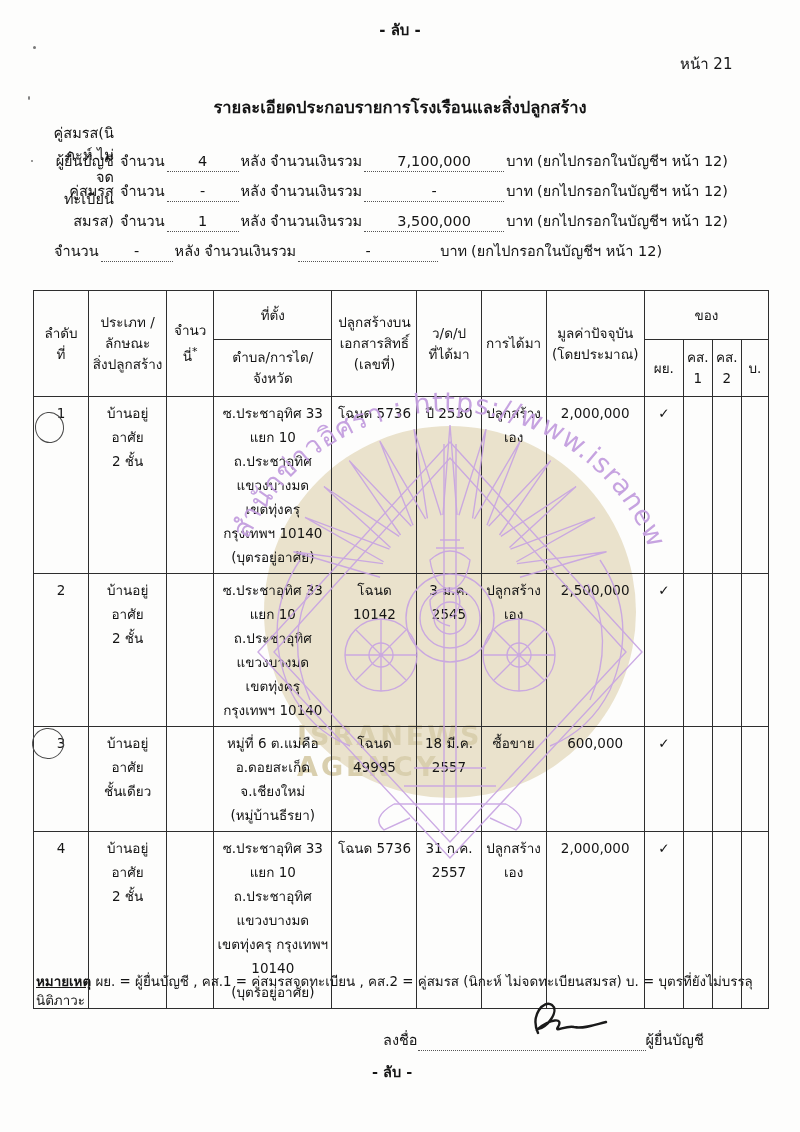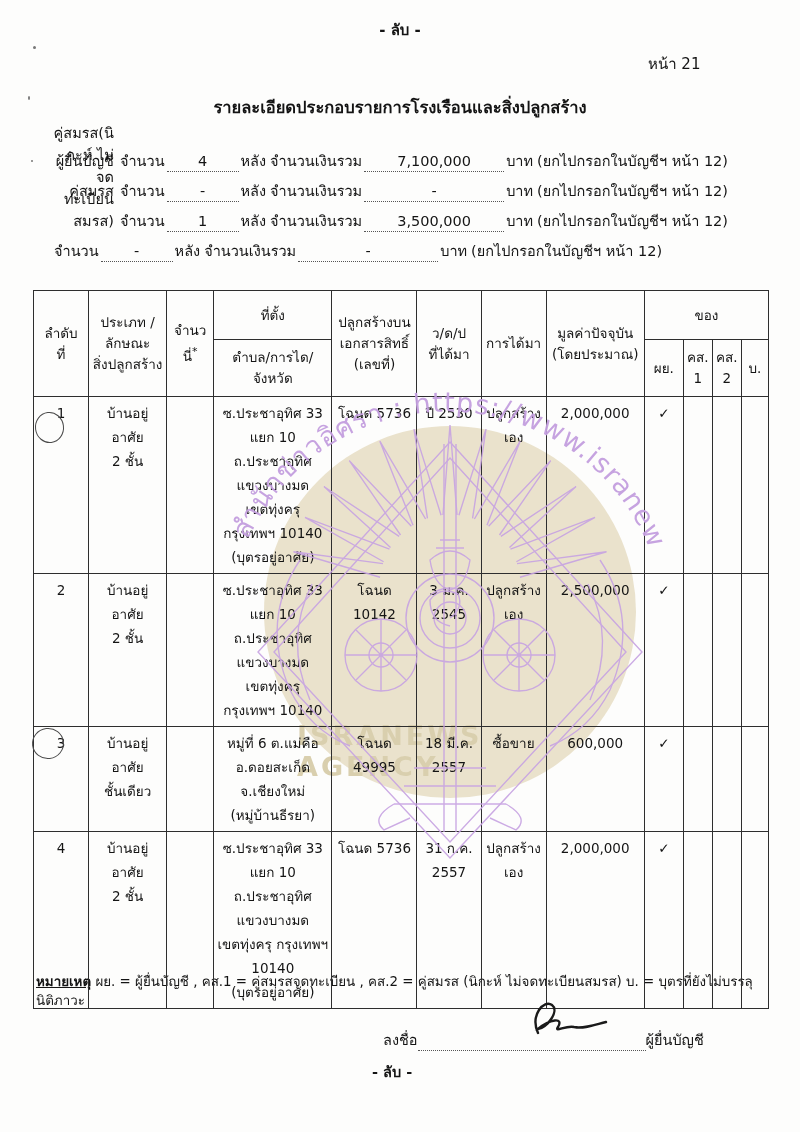--- a/index.html
+++ b/index.html
@@ -6,21 +6,21 @@
   .page{
     position:relative; width:800px; height:1132px; margin:0 auto;
     background:#fdfdfc; overflow:hidden;
     font-family:"DejaVu Sans","Liberation Sans",sans-serif;
     color:#141414;
   }
   .abs{position:absolute;}
   .pre{white-space:pre-line;}
   
   .secret-top{top:18px; left:0; width:800px; text-align:center; font-weight:bold; font-size:15px;}
-  .page-num{top:52px; left:648px; font-size:15px;}
+  .page-num{top:52px; left:680px; font-size:15px;}
   .doc-title{top:94px; left:0; width:800px; text-align:center; font-weight:bold; font-size:16.5px;}
   
   .summary{top:142px; left:52px; width:678px; font-size:14.5px;}
   .sline{display:flex; align-items:flex-end; height:30px; line-height:22px;}
   .sline .lbl{flex:1; text-align:right; padding-right:4px;}
   .sline .w{padding:0 2px; white-space:nowrap;}
   .dots{display:inline-block; border-bottom:1.6px dotted #555; text-align:center; height:20px; line-height:20px;}
   .dots.count{width:72px;}
   .dots.amount{width:140px;}
   

